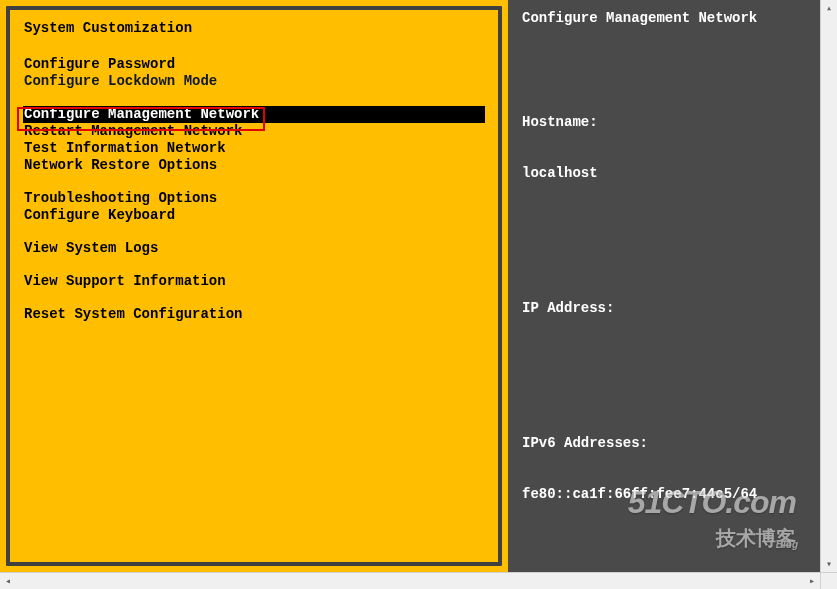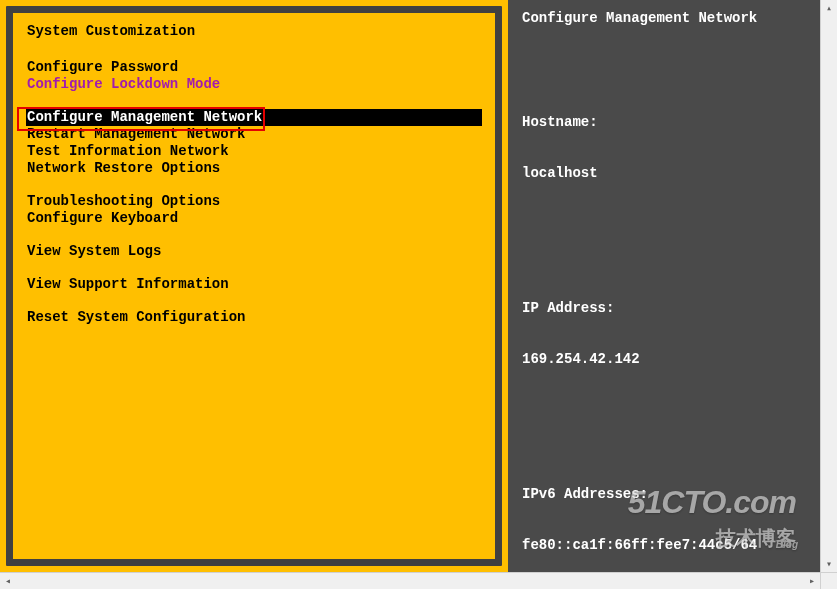--- a/index.html
+++ b/index.html
@@ -28,21 +28,21 @@
     flex-direction: row;
   }
   .left-pane {
     background: #ffbf00;
     width: 508px;
     height: 100%;
     box-sizing: border-box;
     padding: 6px;
   }
   .left-inner {
-    border: 7px solid #404040;
+    border: 4px solid #404040;
     border-radius: 1px;
     width: 100%;
     height: 100%;
     box-sizing: border-box;
     position: relative;
   }
   .right-pane {
     background: #4a4a4a;
     width: 312px;
     height: 100%;
@@ -64,21 +64,21 @@
   }
   .group {
     margin-bottom: 16px;
   }
   .menu-item {
     line-height: 17px;
     white-space: pre;
     color: #000;
   }
   .menu-item.disabled {
-    color: #a21caf;
+    color: #0f172a;
   }
   .menu-item.selected {
     background: #000;
     color: #fff;
     display: block;
     margin-left: -1px;
     margin-right: -1px;
     padding-left: 1px;
     position: relative;
   }
@@ -195,21 +195,20 @@
 
     <div class="right-pane">
       <div class="right-title">Configure Management Network</div>
       <div class="detail">
         <div class="detail-group">
           <div>Hostname:</div>
           <div>localhost</div>
         </div>
         <div class="detail-group">
           <div>IP Address:</div>
-          <div>169.254.42.142</div>
         </div>
         <div class="detail-group">
           <div>IPv6 Addresses:</div>
           <div>fe80::ca1f:66ff:fee7:44c5/64</div>
         </div>
         
       </div>
 
       <div class="watermark">
         <div class="wm1">51CTO.com</div>

